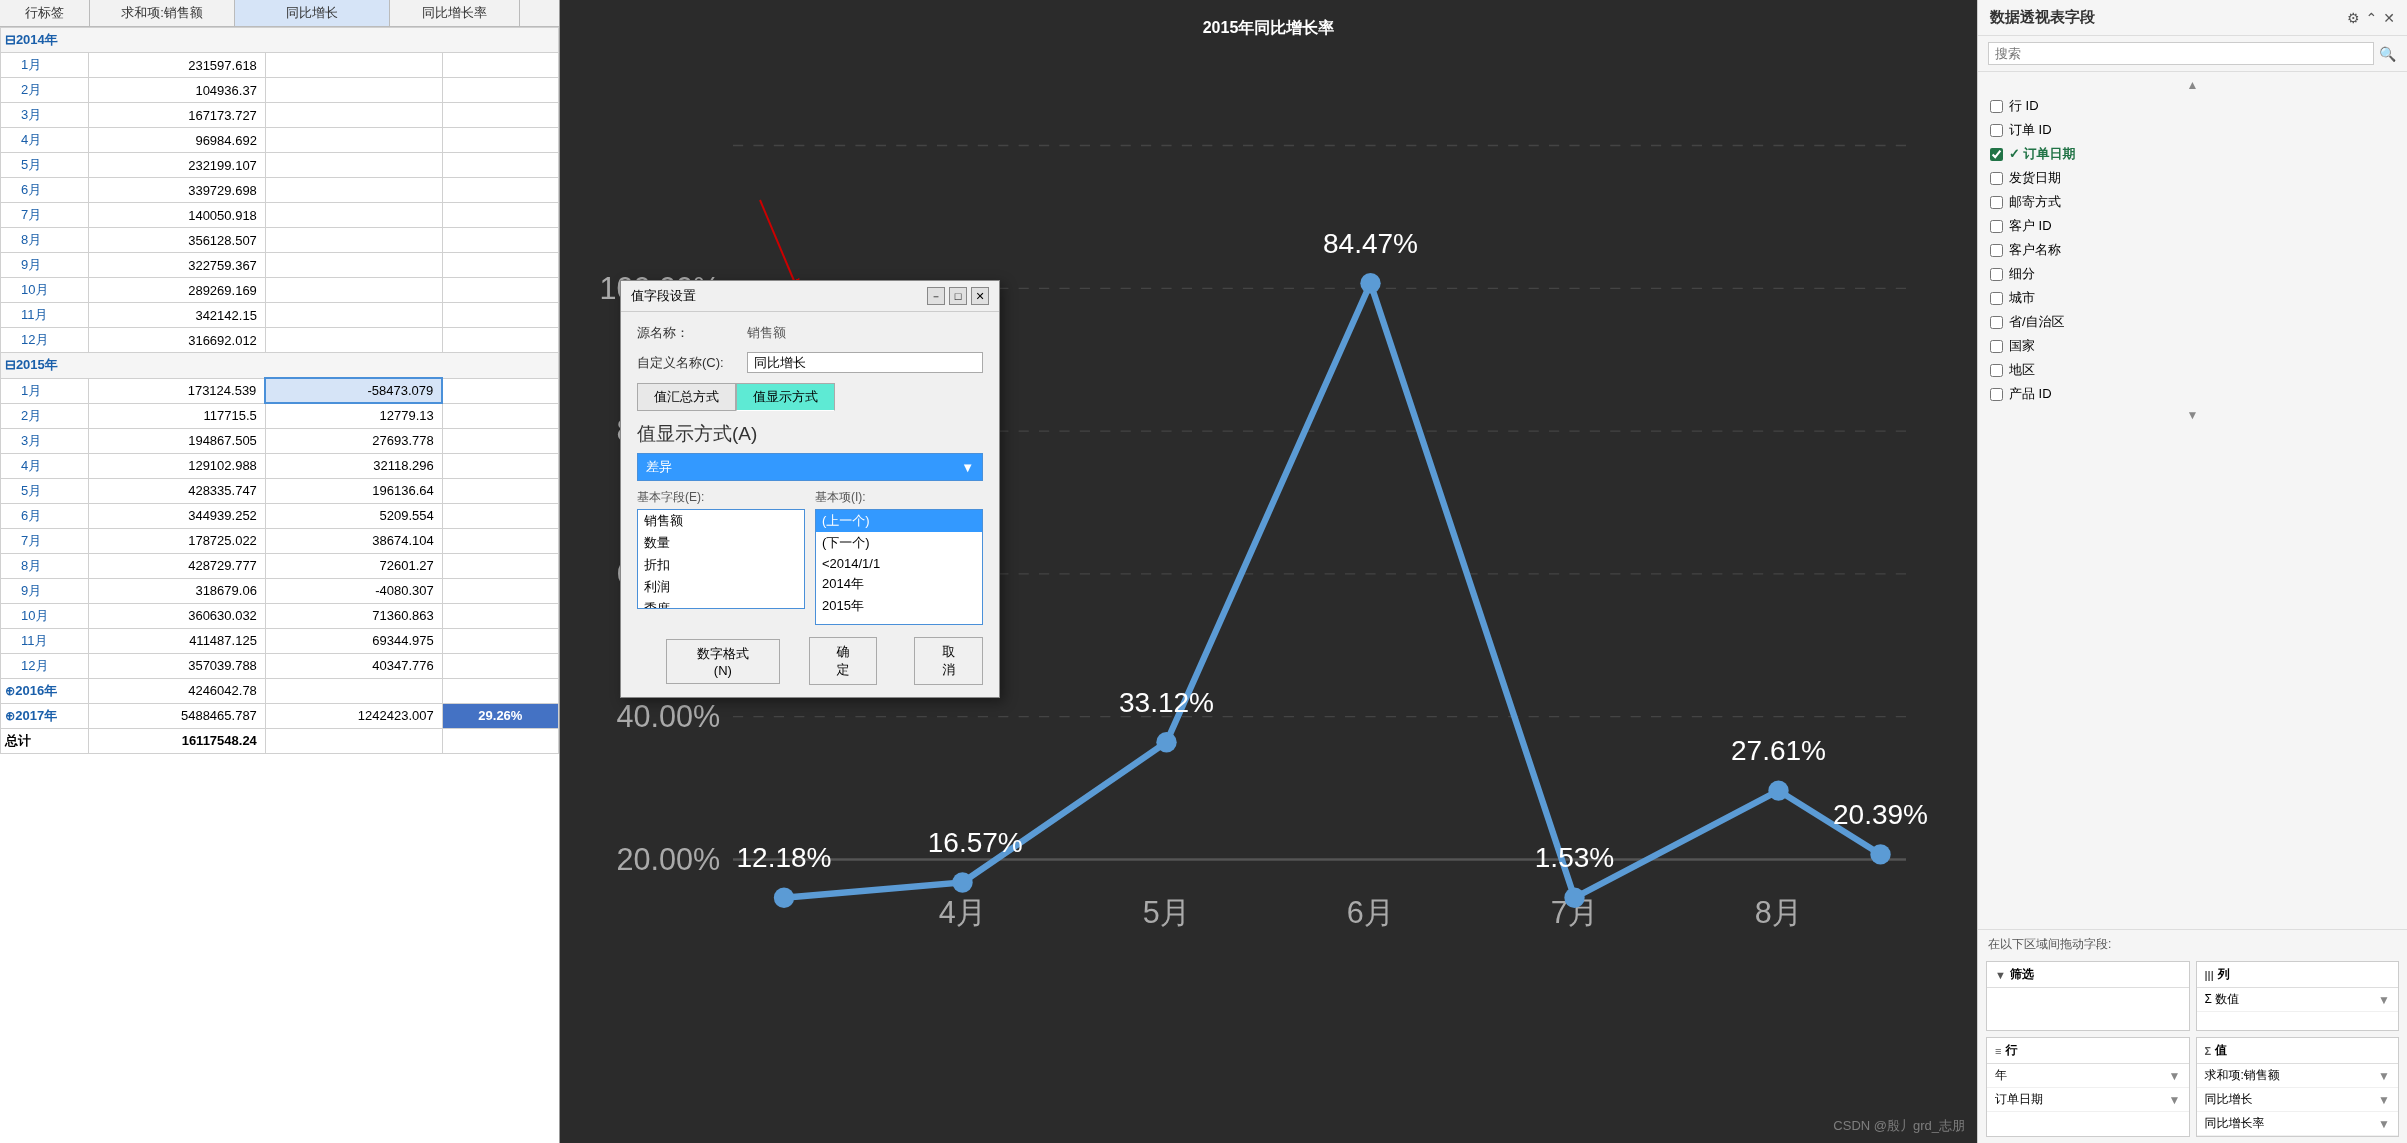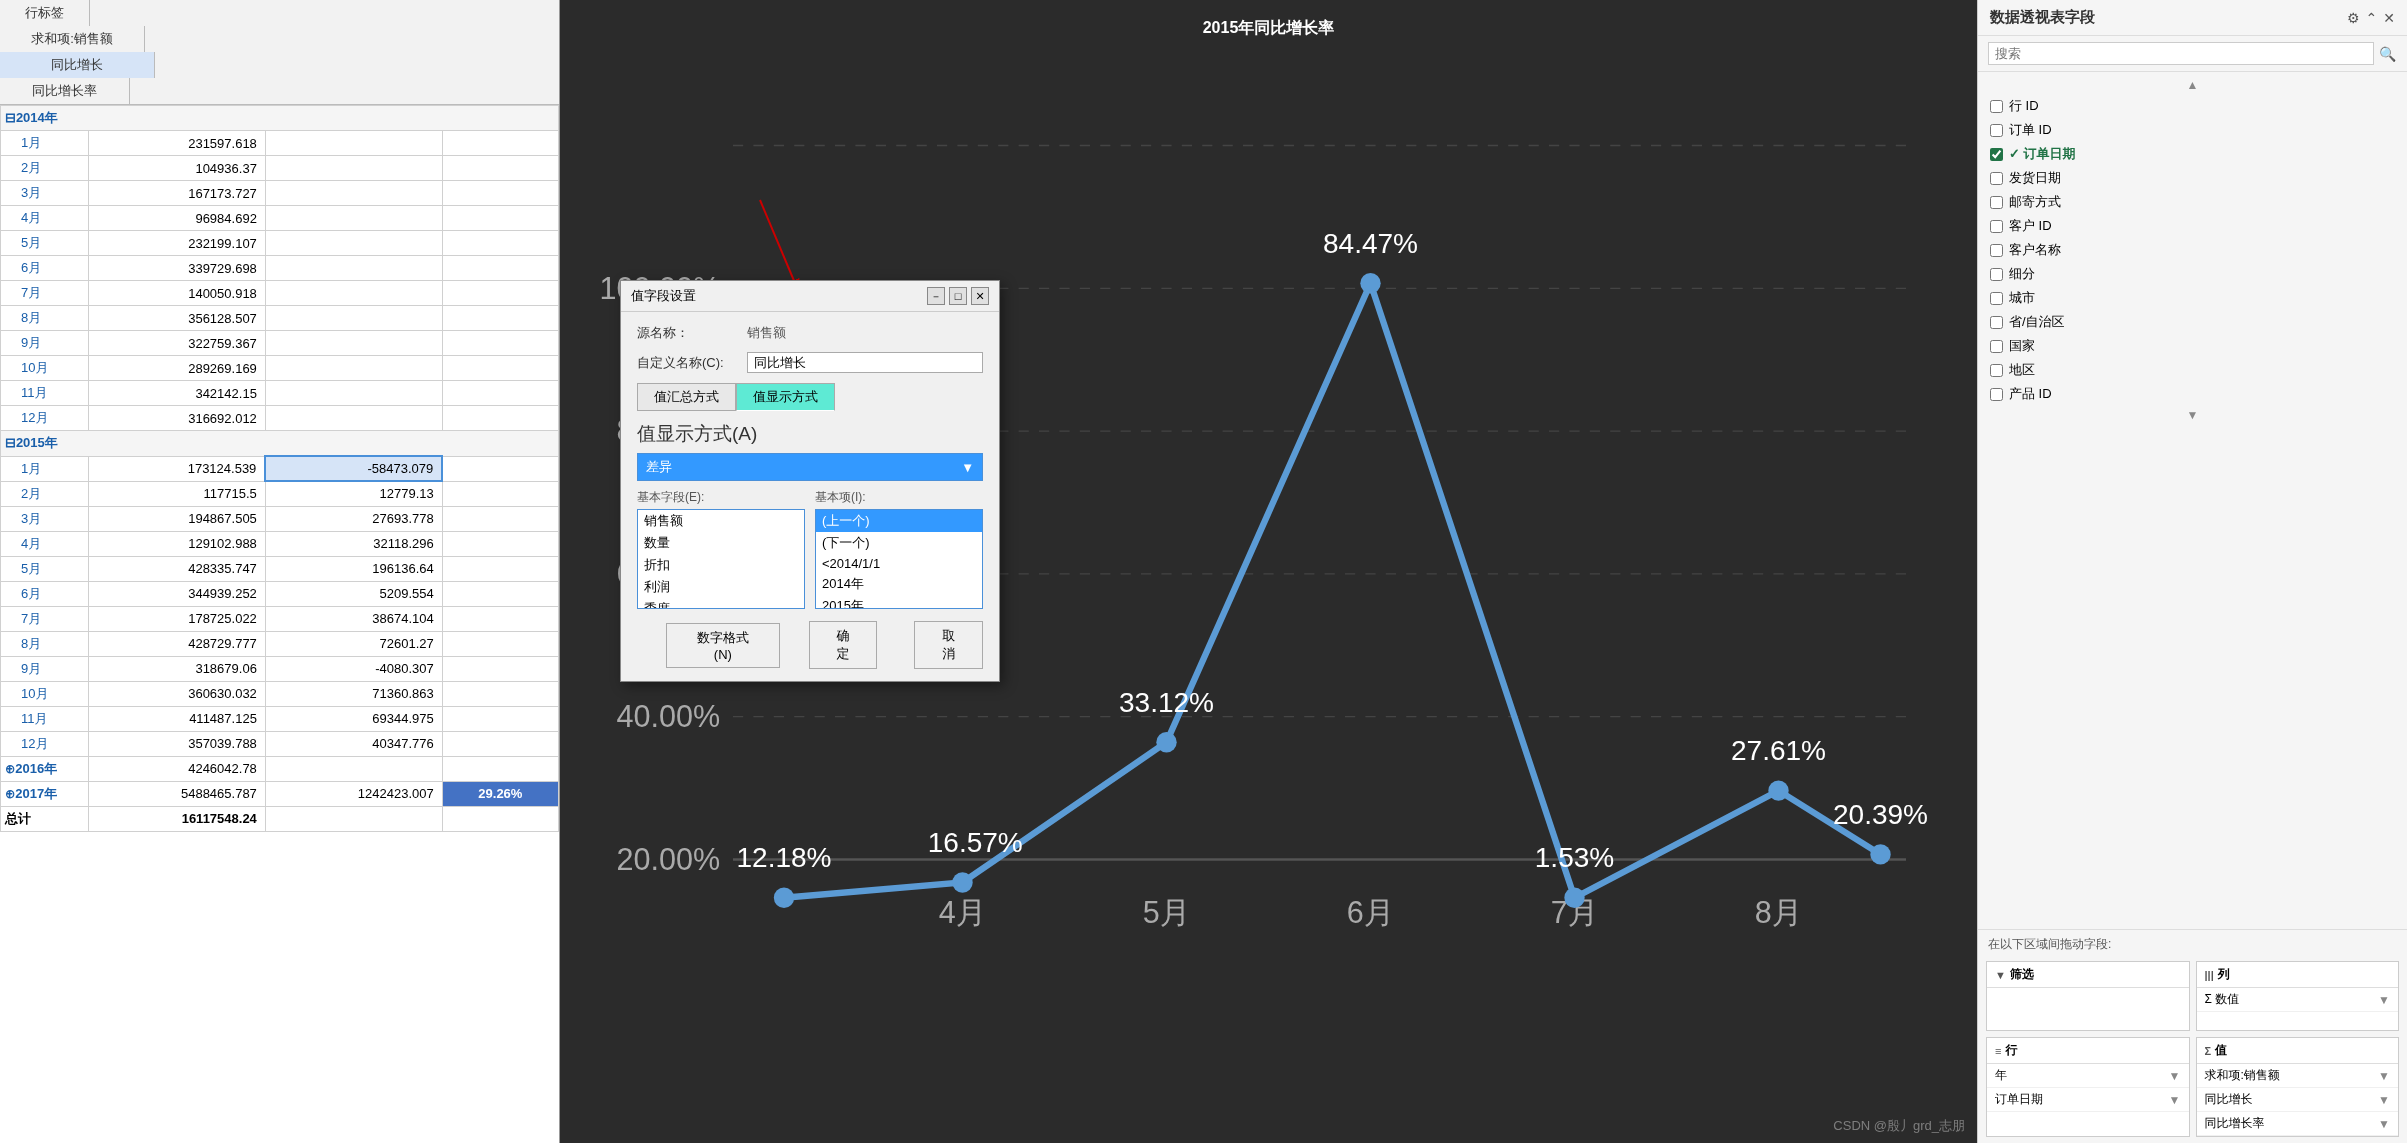--- a/index.html
+++ b/index.html
@@ -12,21 +12,20 @@
       border-right: 1px solid #999;
       flex-shrink: 0;
       display: flex;
       flex-direction: column;
     }
     .col-headers {
       display: flex;
       background: #f2f2f2;
       border-bottom: 1px solid #bbb;
       font-size: 13px;
-      flex-direction: column;
     }
     .col-header {
       border-right: 1px solid #bbb;
       padding: 4px 6px;
       text-align: center;
       font-weight: normal;
       color: #333;
     }
     .col-b { width: 90px; }
     .col-c { width: 145px; }
@@ -544,21 +543,21 @@
             <div class="select-item">销售额</div>
             <div class="select-item">数量</div>
             <div class="select-item">折扣</div>
             <div class="select-item">利润</div>
             <div class="select-item">季度</div>
 
           </div>
         </div>
         <div class="dialog-select-wrap">
           <label>基本项(I):</label>
-          <div class="select-box-highlight" style="height:100px; overflow-y:auto;">
+          <div class="select-box-highlight" style="height:116px; overflow-y:auto;">
             <div class="select-item selected">(上一个)</div>
             <div class="select-item">(下一个)</div>
             <div class="select-item">&lt;2014/1/1</div>
             <div class="select-item">2014年</div>
             <div class="select-item">2015年</div>
 
           </div>
         </div>
       </div>
 

